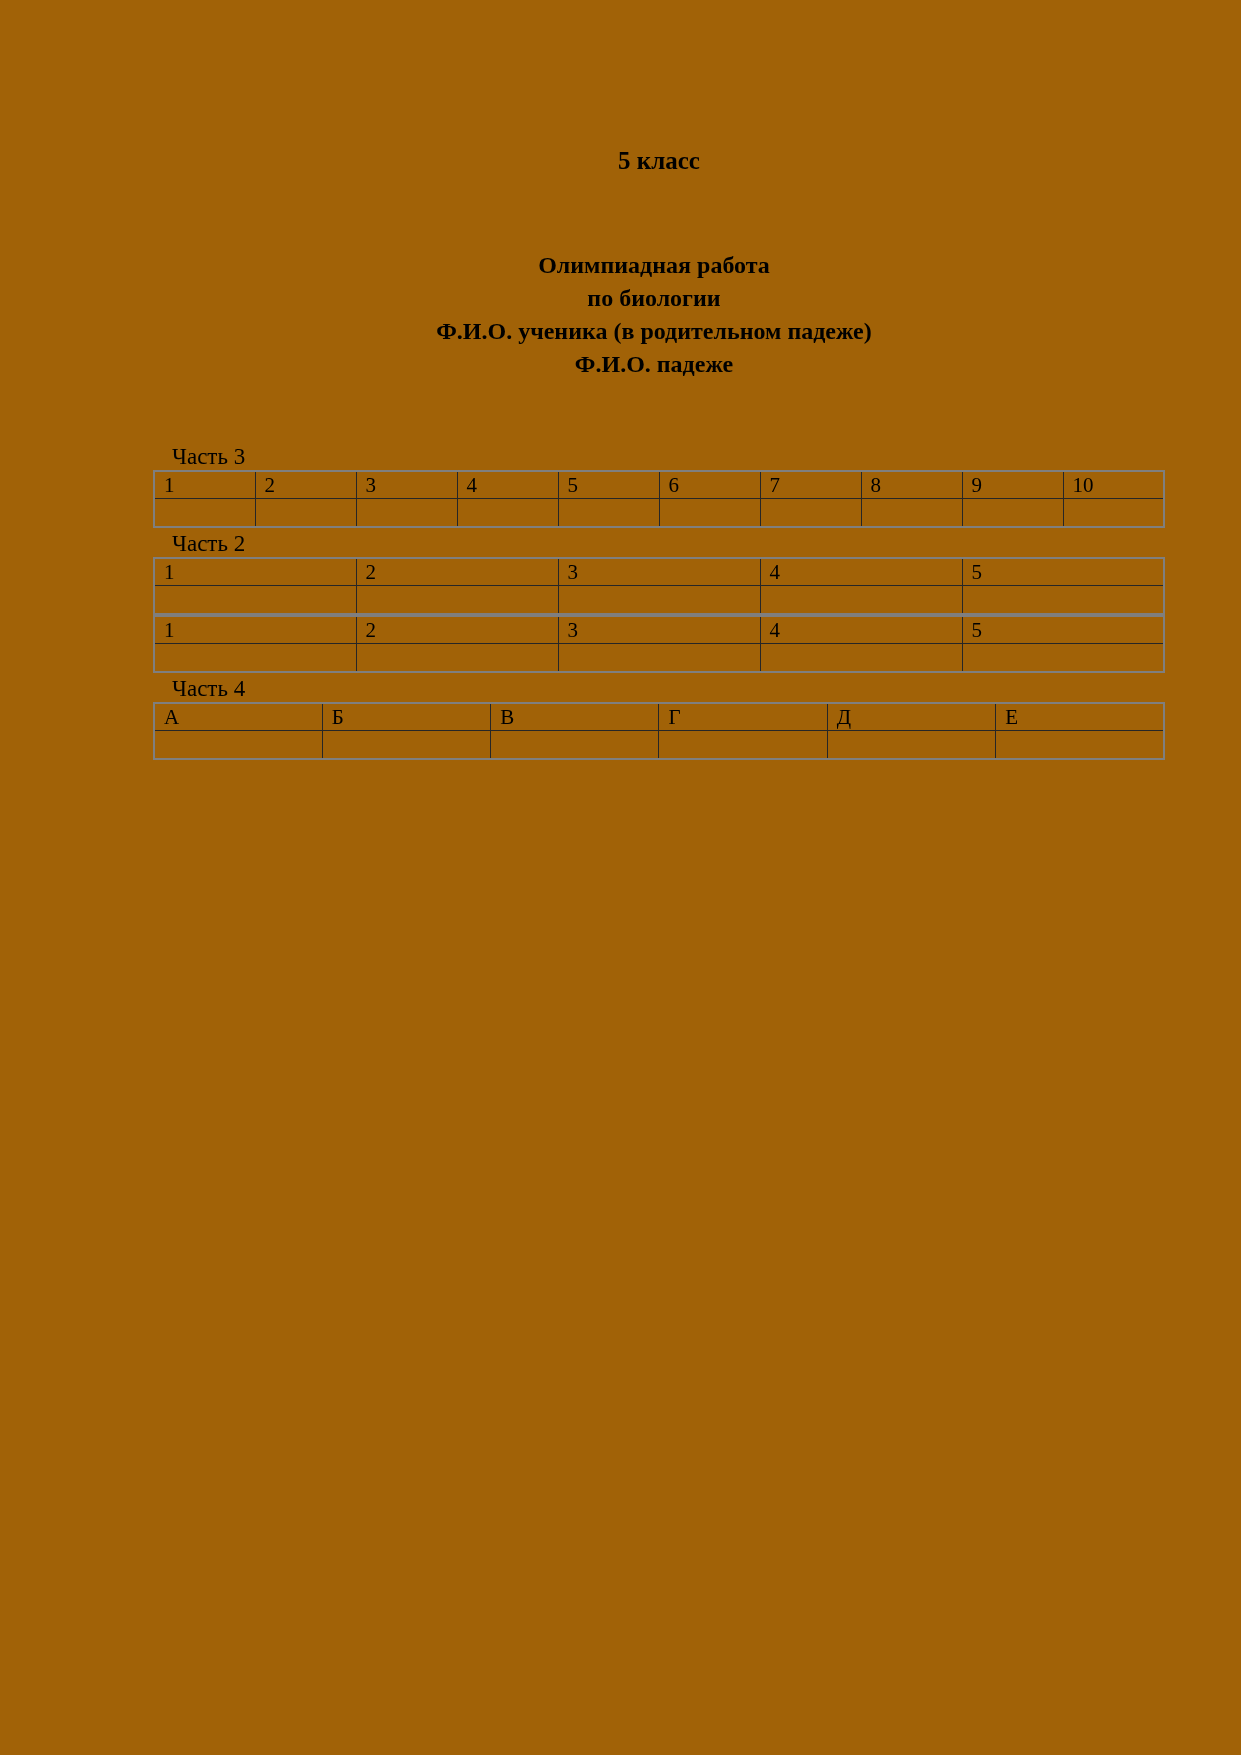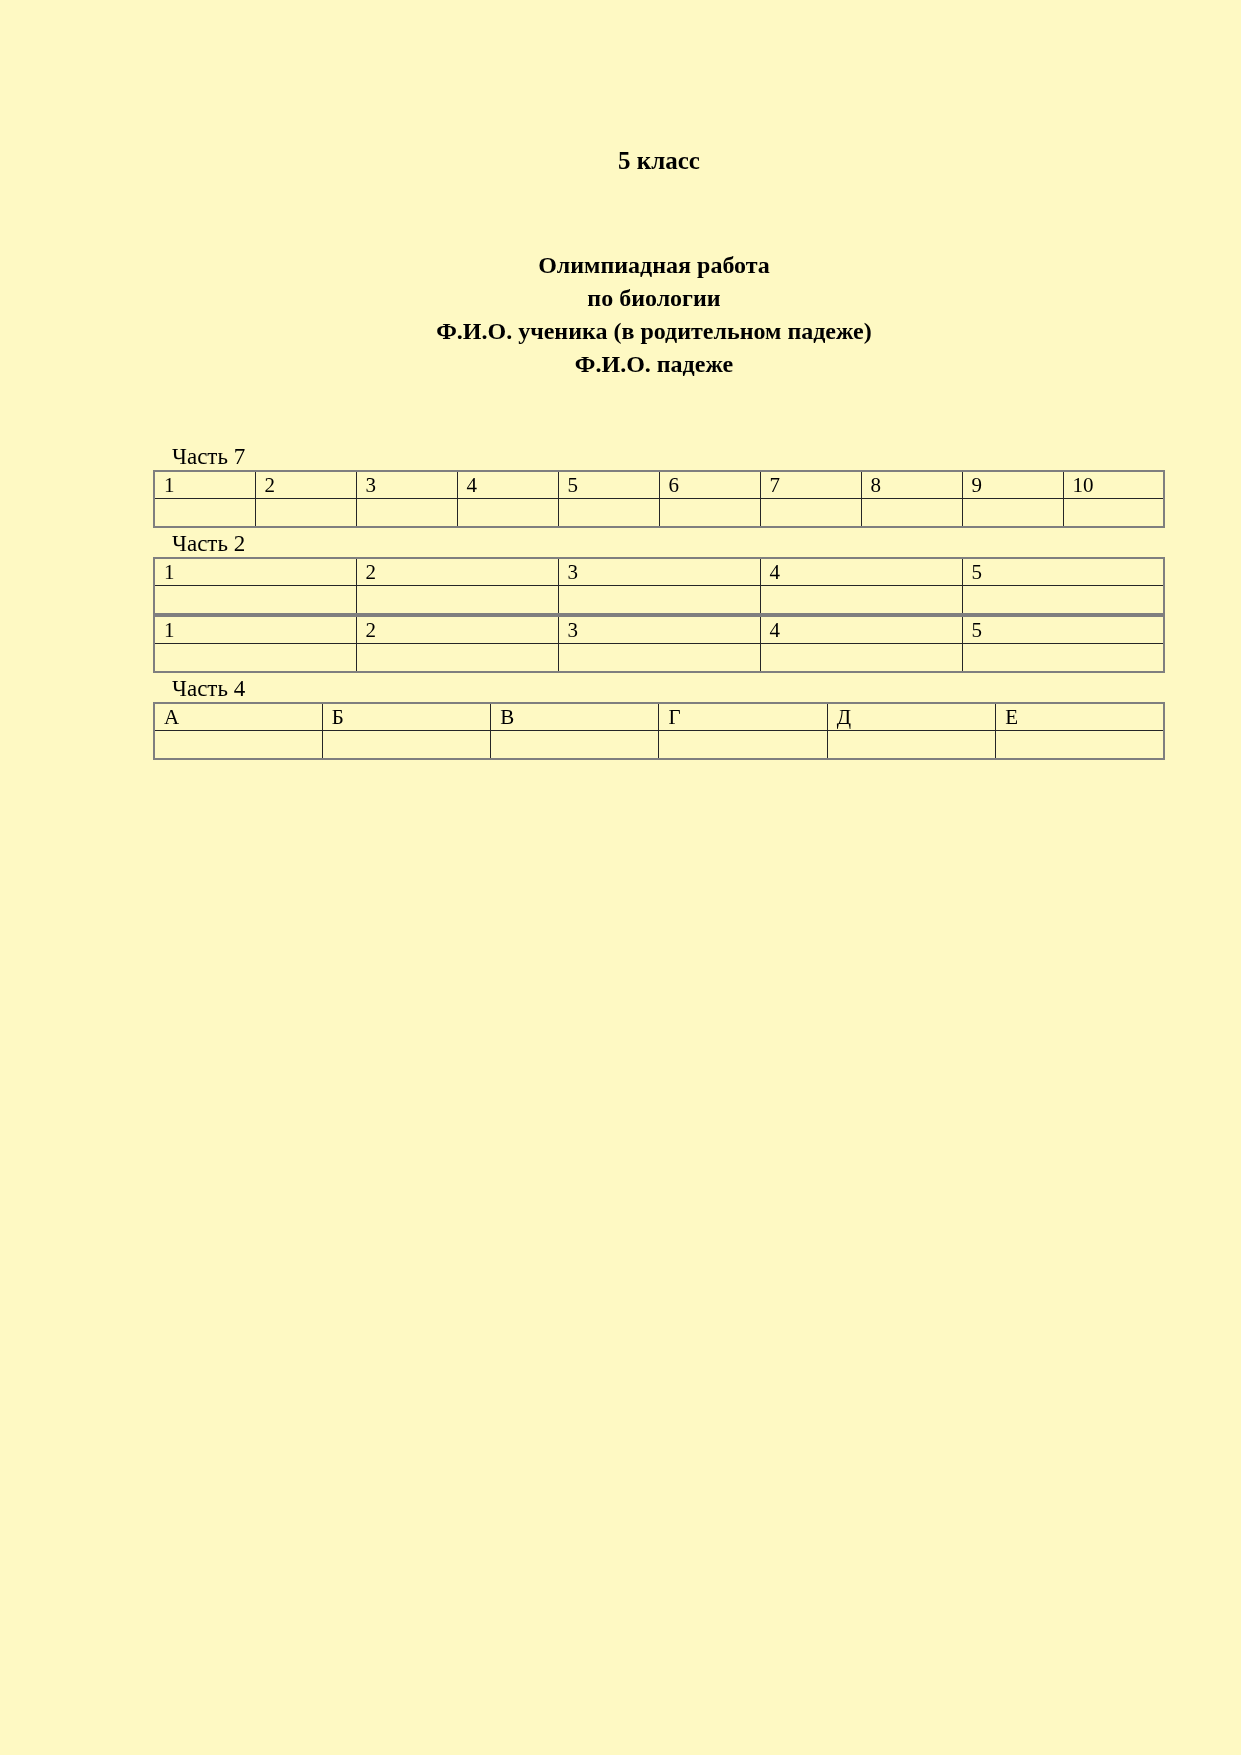--- a/index.html
+++ b/index.html
@@ -1,20 +1,20 @@
 <!DOCTYPE html>
 <html><head>
 <meta charset="utf-8">
 <style>
   * { margin: 0; padding: 0; box-sizing: border-box; }
   html, body { background: #e8e8e8; }
   .page {
     width: 1241px;
     height: 1755px;
-    background: #fef9c3;
+    background: #a16207;
     margin: 0 auto;
     font-family: "Liberation Serif", "DejaVu Serif", serif;
     color: #000000;
     overflow: hidden;
   }
   .content {
     padding-top: 146px;
     padding-left: 153px;
     width: 1165px; 
   }
@@ -68,21 +68,21 @@
     <div class="doc-title">5 класс</div>
 
     <div class="head-block">
       <div>Олимпиадная работа</div>
       <div>по биологии</div>
       <div>Ф.И.О. ученика (в родительном падеже)</div>
       <div>Ф.И.О. падеже</div>
     </div>
 
     <div class="section section-1">
-      <div class="part-label">Часть 7</div>
+      <div class="part-label">Часть 3</div>
       <table class="answers">
         <tbody>
             <tr class="head">
           <td>1</td>
           <td>2</td>
           <td>3</td>
           <td>4</td>
           <td>5</td>
           <td>6</td>
           <td>7</td>

